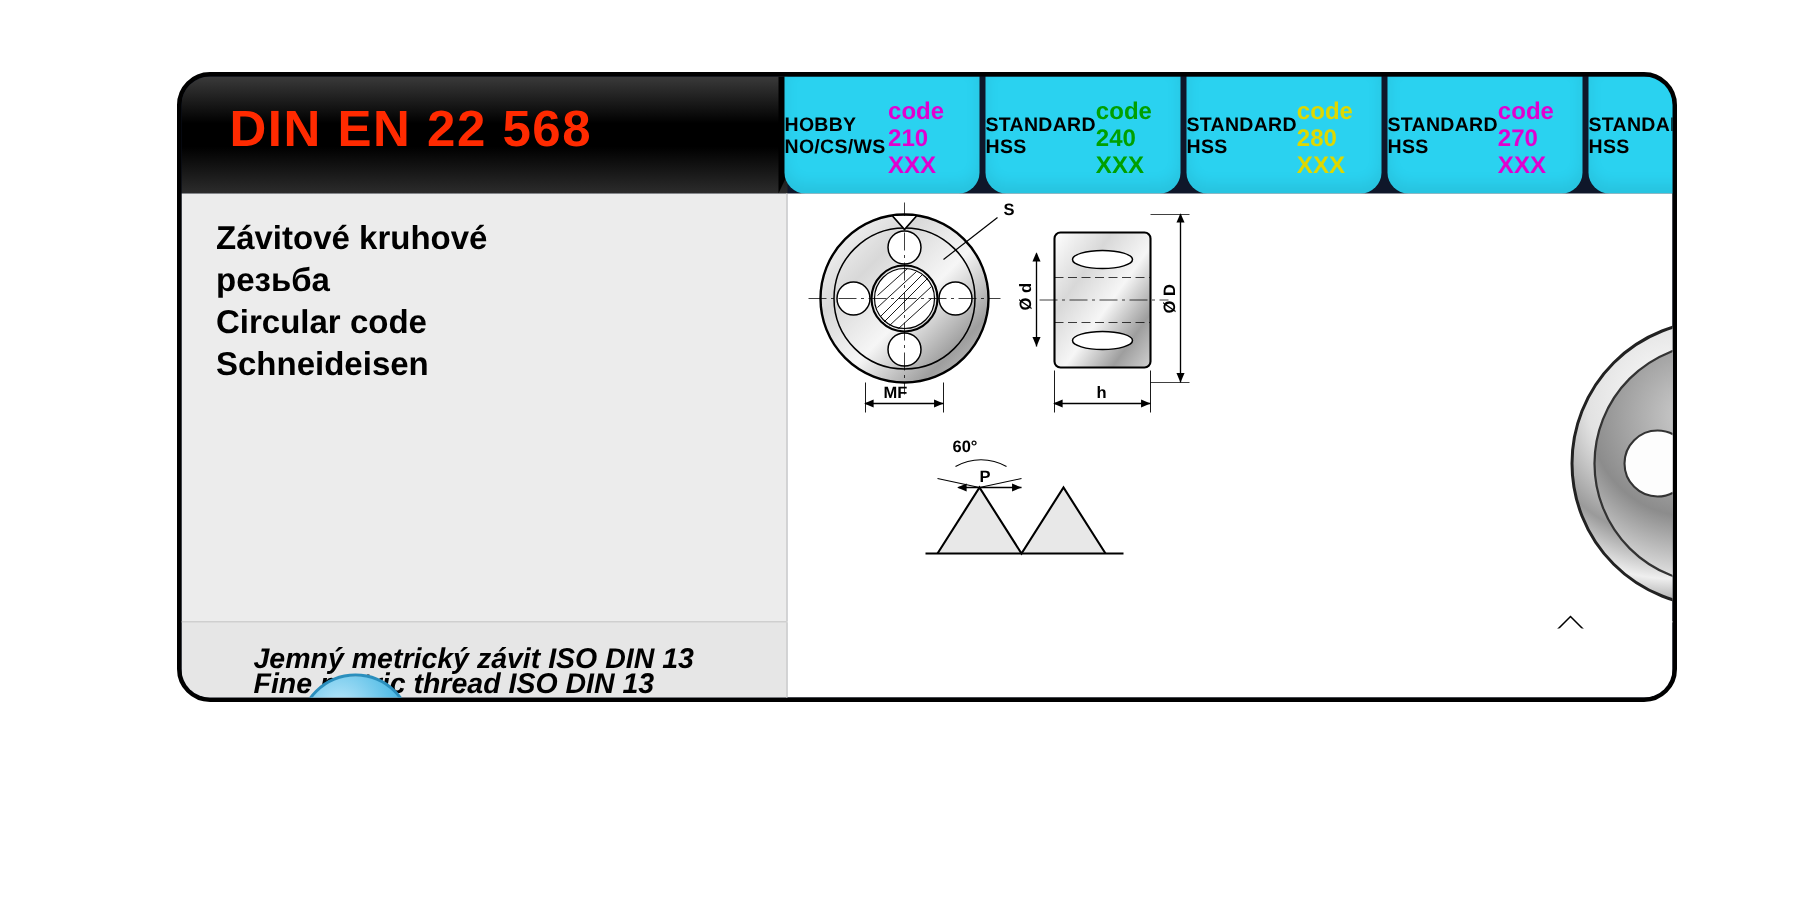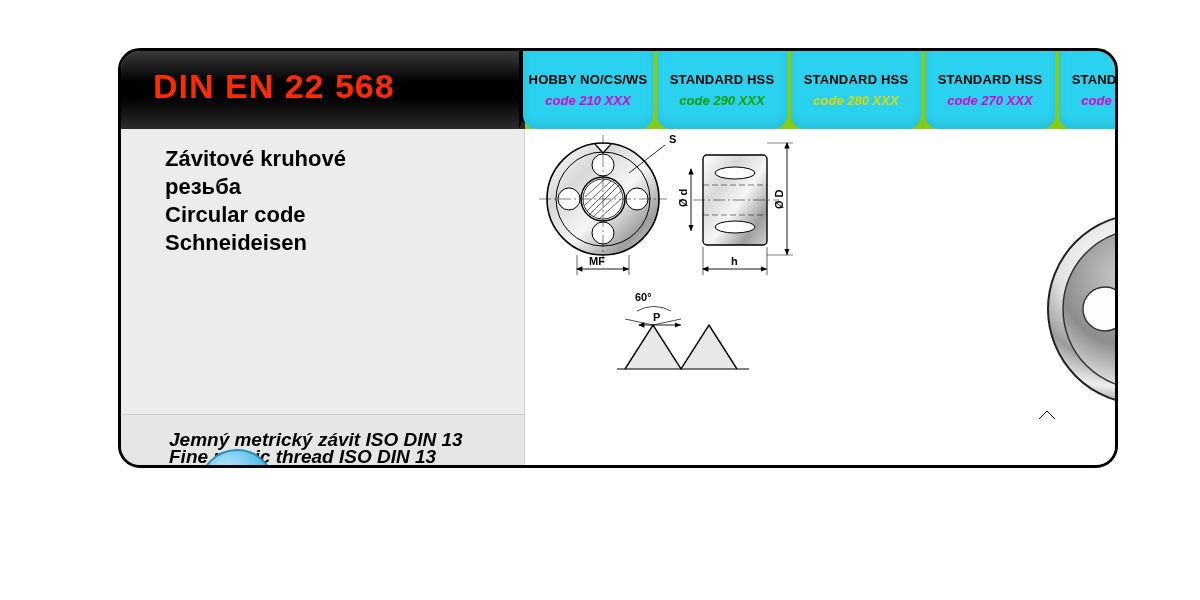--- a/index.html
+++ b/index.html
@@ -1,42 +1,42 @@
 <!DOCTYPE html>
 <html><head>
 <meta charset="utf-8">
 <style>
   html,body{margin:0;padding:0;background:#ffffff;}
   body{width:1200px;height:600px;font-family:"Liberation Sans",sans-serif;overflow:hidden;}
 
   .sheet{position:absolute;left:118px;top:48px;width:1000px;height:420px;
-         border:3px solid #000;border-radius:22px;background:#84cc16;box-sizing:border-box;overflow:hidden;}
+         border:3px solid #000;border-radius:22px;background:#0f172a;box-sizing:border-box;overflow:hidden;}
 
   
   .hdr{position:absolute;left:0;top:0;width:404px;height:78px;
        background:linear-gradient(to bottom,#3a3a3a 0%,#000 40%,#000 60%,#2c2c2c 100%);}
   .hdr-title{position:absolute;left:32px;top:16px;color:#ff2a00;font-size:34px;font-weight:bold;
              letter-spacing:1px;font-family:"Liberation Sans",sans-serif;}
 
   
   .hdr-cut{position:absolute;left:398px;top:0;width:0;height:0;
            border-top:78px solid #000;border-right:36px solid transparent;}
 
   
   .tabs{position:absolute;left:398px;top:0;height:78px;display:flex;}
   .tab{width:130px;height:78px;margin-left:4px;
        background:#2ad2f0;border-radius:0 0 14px 14px;
-       display:flex;flex-direction:column;align-items:center;justify-content:center;
-       box-shadow:inset 0 -6px 10px rgba(0,0,0,.08);text-align:center;}
+       display:flex;align-items:center;justify-content:center;
+       box-shadow:inset 0 -6px 10px rgba(0,0,0,.08);}
   .tab .t1{font-size:13px;font-weight:bold;color:#000;letter-spacing:.2px;}
-  .tab .t2{font-size:13px;font-weight:bold;margin-top:6px;font-style:italic;}
+  .tab .t2{font-size:16px;font-weight:bold;margin-top:6px;}
 
   
   .leftpanel{position:absolute;left:0;top:78px;width:404px;height:285px;background:#ececec;}
-  .names{position:absolute;left:44px;top:16px;font-size:22px;font-weight:bold;line-height:28px;color:#000;}
+  .names{position:absolute;left:23px;top:16px;font-size:22px;font-weight:bold;line-height:28px;color:#000;}
 
   .mfbar{position:absolute;left:0;top:363px;width:404px;height:74px;background:#e6e6e6;border-top:1px solid #cfcfcf;}
   .mf-lines{position:absolute;left:48px;top:16px;font-size:19px;line-height:17px;color:#000;font-weight:600;font-style:italic;}
 
   .mfcircle{position:absolute;left:78px;top:398px;width:72px;height:72px;border-radius:50%;
             background:radial-gradient(circle at 35% 30%,#bfe9fb,#49b8e4 60%,#2a9fd0);
             border:2px solid #2b8fbd;display:flex;align-items:center;justify-content:center;z-index:5;}
   .mfcircle span{font-size:25px;font-weight:bold;color:#000;}
 
   
@@ -58,21 +58,21 @@
   </div>
   <div class="hdr-cut"></div>
 
   <div class="tabs">
     <div class="tab">
       <div class="t1">HOBBY NO/CS/WS</div>
       <div class="t2" style="color:#e100d0">code 210 XXX</div>
     </div>
     <div class="tab">
       <div class="t1">STANDARD HSS</div>
-      <div class="t2" style="color:#00a000">code 290 XXX</div>
+      <div class="t2" style="color:#00a000">code 240 XXX</div>
     </div>
     <div class="tab">
       <div class="t1">STANDARD HSS</div>
       <div class="t2" style="color:#ded800">code 280 XXX</div>
     </div>
     <div class="tab">
       <div class="t1">STANDARD HSS</div>
       <div class="t2" style="color:#e100d0">code 270 XXX</div>
     </div>
     <div class="tab">

